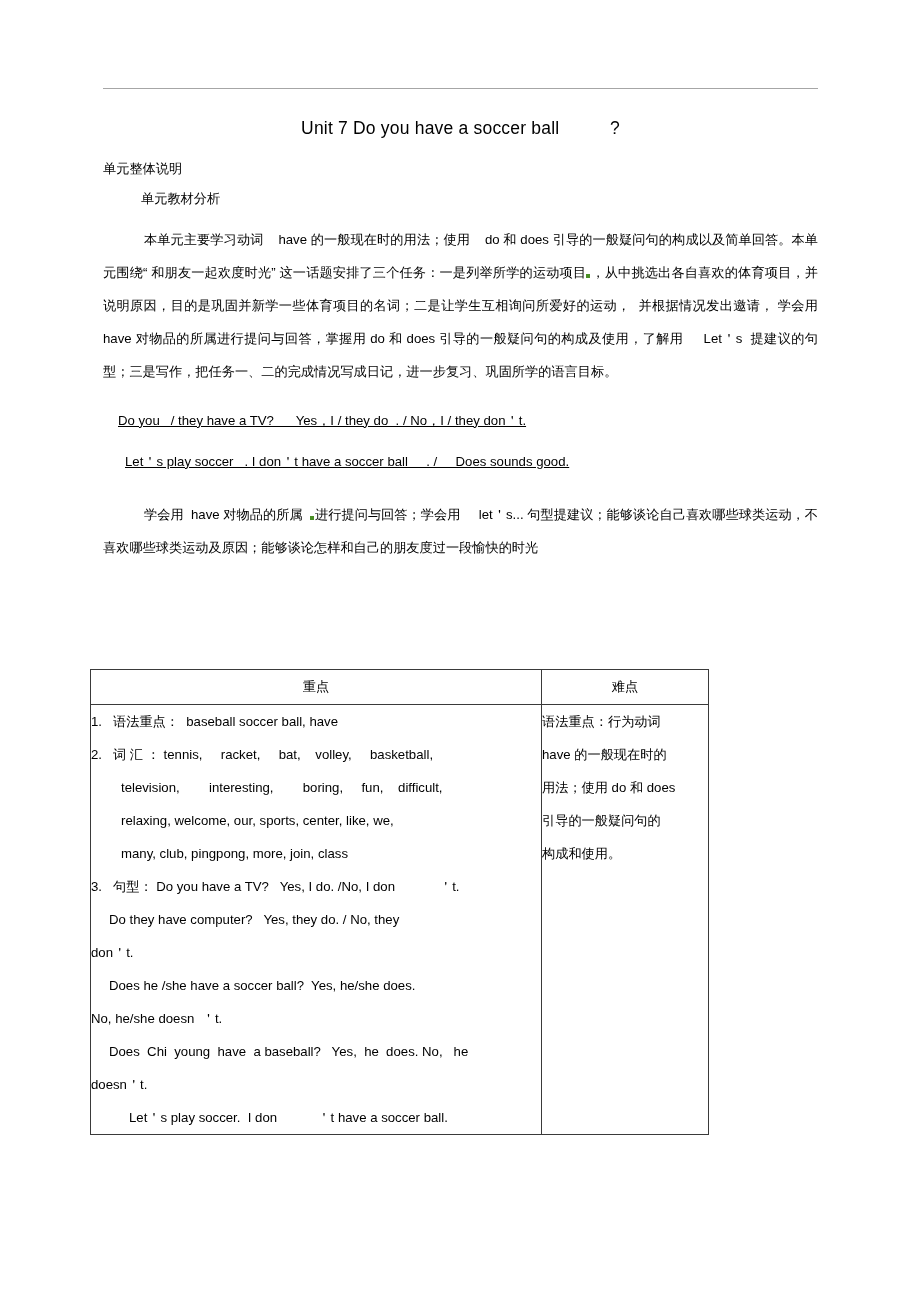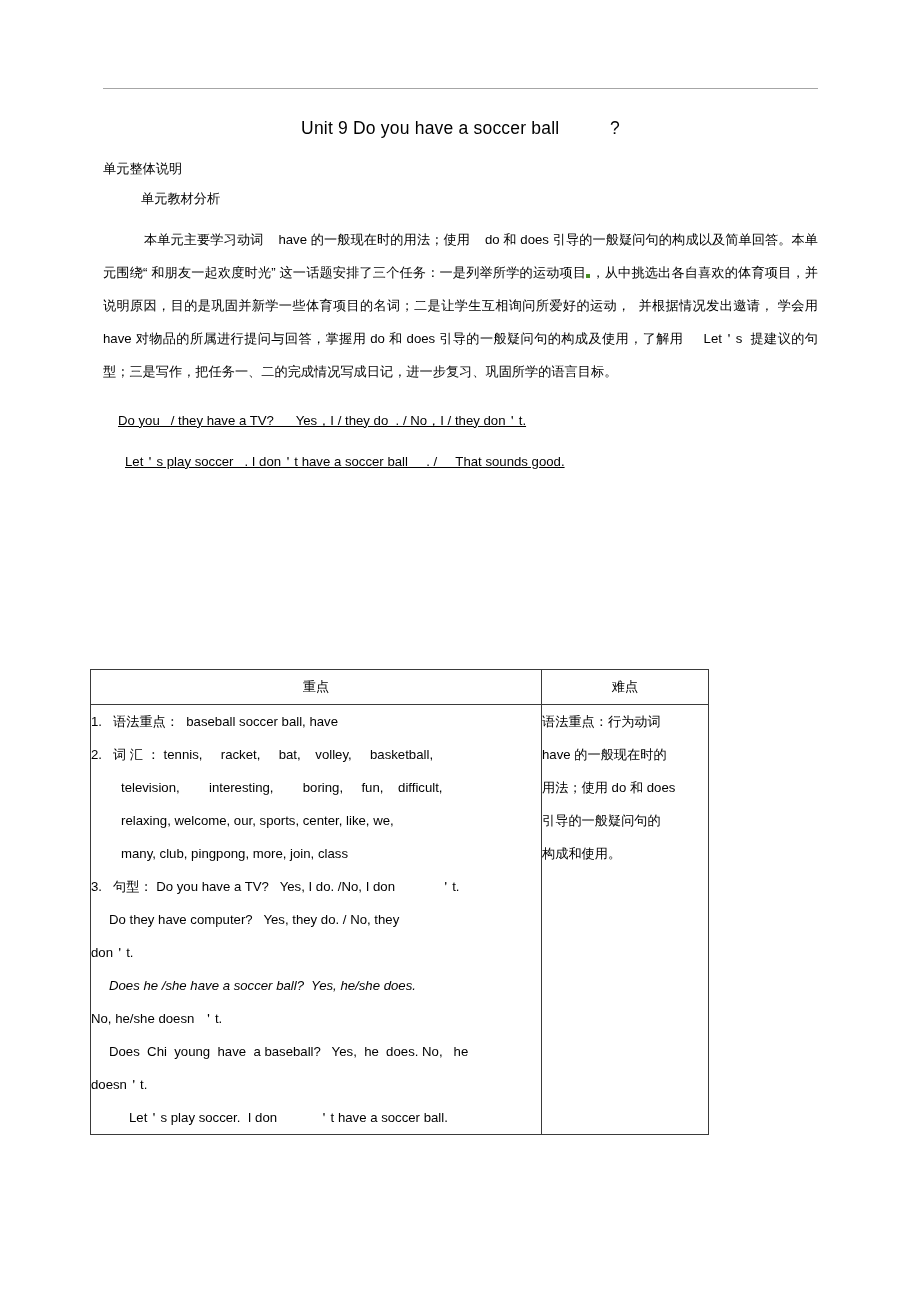--- a/index.html
+++ b/index.html
@@ -166,38 +166,39 @@
 </style>
 </head>
 <body>
 
 <div class="page">
 
   <div class="header-rule"></div>
 
   <div class="content">
 
-    <div class="doc-title">Unit 9 Do you have a soccer ball          ?</div>
+    <div class="doc-title">Unit 7 Do you have a soccer ball          ?</div>
 
     <div class="sec-head">单元整体说明</div>
 
     <div class="sec-head indent-1">单元教材分析</div>
 
     <p class="para body-indent"><span>本单元主要学习动词    have 的一般现在时的用法；使用    do 和 does 引导的一般疑问句的构成以及简单回答。本单元围绕“ 和朋友一起欢度时光” 这一话题安排了三个任务：一是列举所学的运动项目</span><span class="sq"></span><span>，从中挑选出各自喜欢的体育项目，并说明原因，目的是巩固并新学一些体育项目的名词；二是让学生互相询问所爱好的运动，  并根据情况发出邀请， 学会用 have 对物品的所属进行提问与回答，掌握用 do 和 does 引导的一般疑问句的构成及使用，了解用     Let＇s  提建议的句型；三是写作，把任务一、二的完成情况写成日记，进一步复习、巩固所学的语言目标。</span></p>
 
     <div class="gap-8"></div>
 
     <div class="example-line">Do you   / they have a TV?      Yes，I / they do  . / No，I / they don＇t.</div>
 
 
-    <div class="example-line pad2">Let＇s play soccer   . I don＇t have a soccer ball     . /     That sounds good.</div>
+    <div class="example-line pad2">Let＇s play soccer   . I don＇t have a soccer ball     . /     Does sounds good.</div>
 
     <div class="gap-12"></div>
 
 
+    <p class="para body-indent"><span>学会用  have 对物品的所属  </span><span class="sq"></span><span>进行提问与回答；学会用     let＇s... 句型提建议；能够谈论自己喜欢哪些球类运动，不喜欢哪些球类运动及原因；能够谈论怎样和自己的朋友度过一段愉快的时光</span></p>
 
   </div>
 
   <table class="main-table">
     <colgroup>
       <col class="col-key">
       <col class="col-hard">
     </colgroup>
     <thead>
       <tr>
@@ -212,21 +213,21 @@
           <div class="li li-hang"><span>1.</span>&nbsp;&nbsp;&nbsp;<span>语法重点：</span>&nbsp;&nbsp;<span>baseball soccer ball, have</span></div>
 
           <div class="li li-hang li-just"><span>2.</span>&nbsp;&nbsp;&nbsp;<span>词 汇 ：</span>&nbsp;<span>tennis,     racket,     bat,    volley,     basketball,</span></div>
           <div class="li-sub">television,        interesting,        boring,     fun,    difficult,</div>
           <div class="li-sub">relaxing, welcome, our, sports, center, like, we,</div>
           <div class="li-sub">many, club, pingpong, more, join, class</div>
 
           <div class="li li-hang"><span>3.</span>&nbsp;&nbsp;&nbsp;<span>句型：</span>&nbsp;<span>Do you have a TV?   Yes, I do. /No, I don            ＇t.</span></div>
           <div class="li-sub" style="padding-left:18px;">Do they have computer?   Yes, they do. / No, they</div>
           <div class="li-flush">don＇t.</div>
-          <div class="li-sub" style="padding-left:18px;font-style:italic;">Does he /she have a soccer ball?  Yes, he/she does.</div>
+          <div class="li-sub" style="padding-left:18px;">Does he /she have a soccer ball?  Yes, he/she does.</div>
           <div class="li-flush">No, he/she doesn  ＇t.</div>
           <div class="li-sub" style="padding-left:18px;">Does  Chi  young  have  a baseball?   Yes,  he  does. No,   he</div>
           <div class="li-flush">doesn＇t.</div>
           <div class="li-sub" style="padding-left:38px;">Let＇s play soccer.  I don           ＇t have a soccer ball.</div>
 
         </td>
         <td class="cell-pad-r">
           <div class="rcell-line">语法重点：行为动词</div>
           <div class="rcell-line">have 的一般现在时的</div>
           <div class="rcell-line">用法；使用 do 和 does</div>

